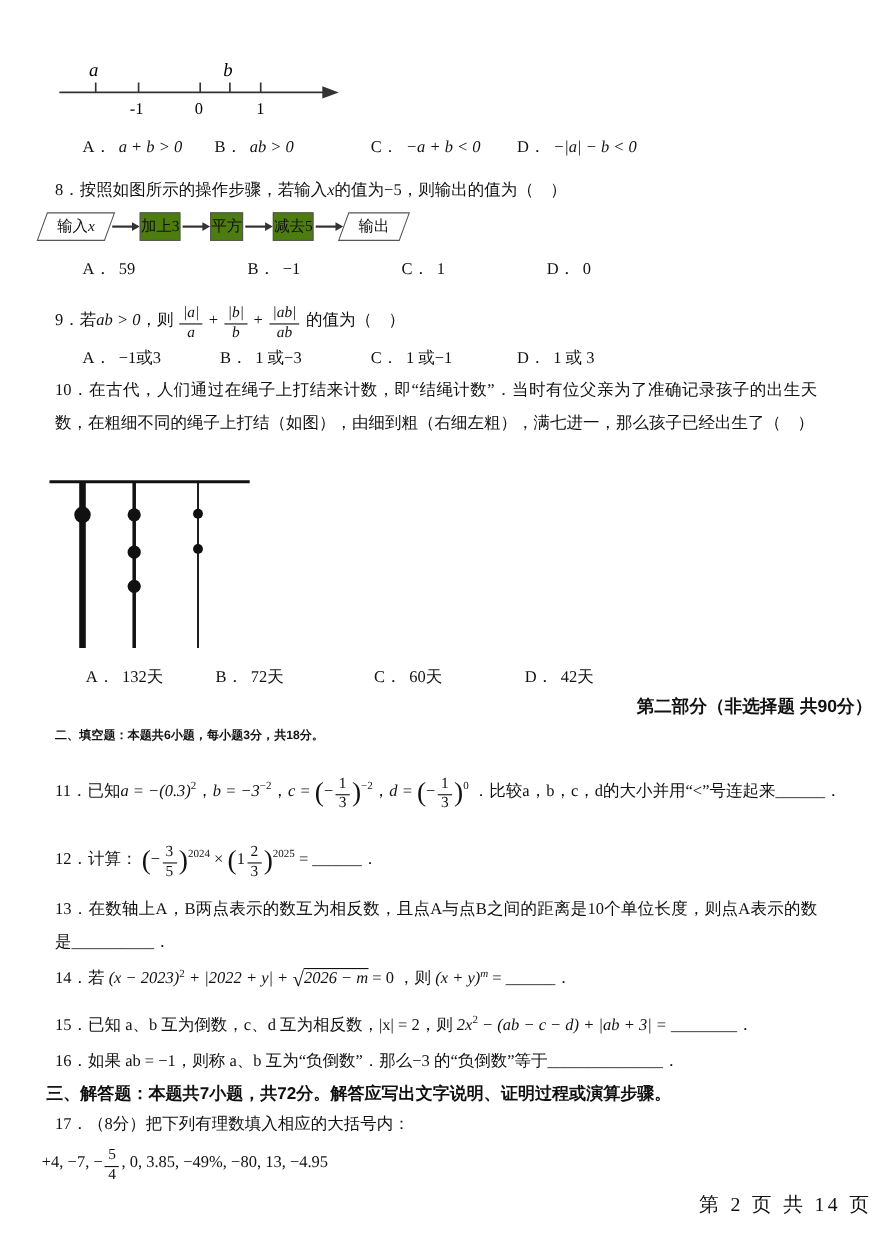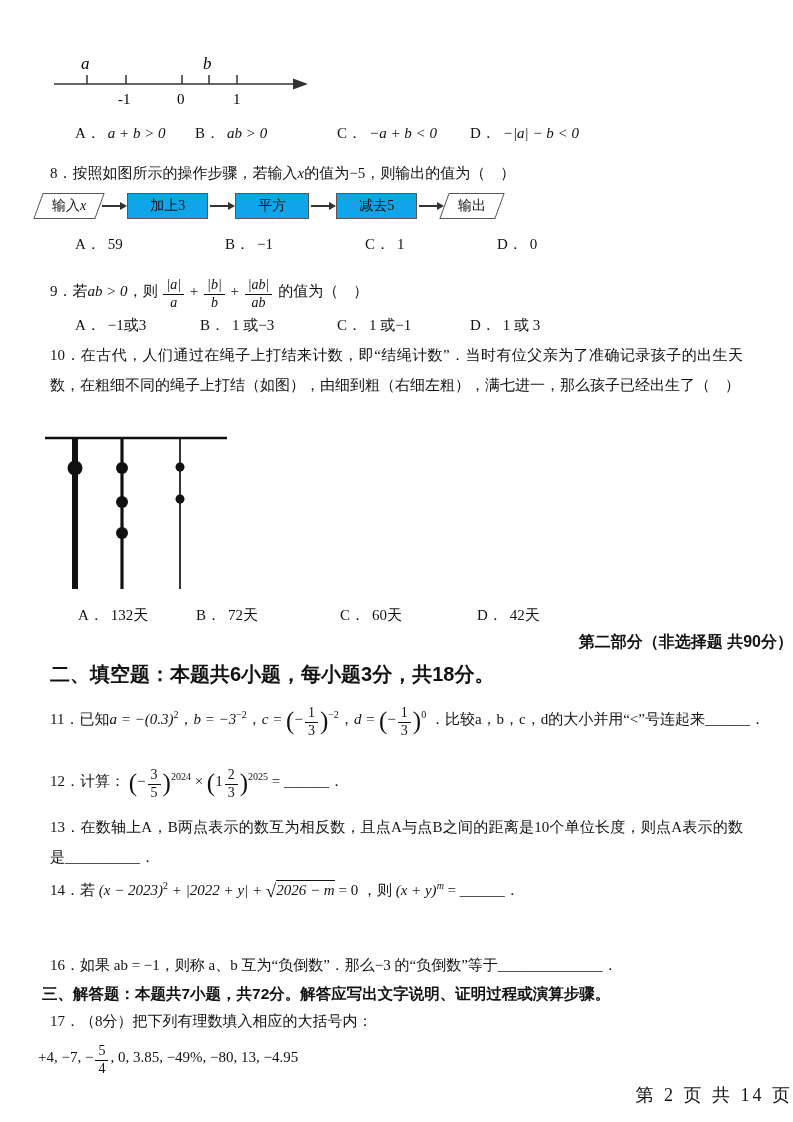--- a/index.html
+++ b/index.html
@@ -16,21 +16,21 @@
   .bp{font-size:25px;vertical-align:-5px;font-style:normal;line-height:0;}
   .rsign{font-size:19px;font-style:normal;vertical-align:-2px;}
   .rad{border-top:1.4px solid #111;padding-top:1px;}
   .opt-row{display:flex;height:22px;}
   .opt{display:inline-block;}
   .opt .key{margin-right:7px;}
   .hd{font-weight:bold;font-family:"Liberation Sans","DejaVu Sans",sans-serif;}
   .center{left:14px;right:0;text-align:right;}
   
   .flow{display:flex;align-items:center;}
-  .fbox{border:1.4px solid #555;padding:3px 22px;font-size:14px;background:#0ea5e9;}
+  .fbox{border:1.4px solid #555;padding:3px 0;font-size:14px;background:#4d7c0f;}
   .pg{border:1.4px solid #555;transform:skewX(-20deg);padding:3px 13px;background:#fff;}
   .pg-in{display:inline-block;transform:skewX(20deg);font-size:14px;}
   .farrow{width:23px;height:1.6px;background:#333;position:relative;margin:0 2px;}
   .farrow::after{content:"";position:absolute;right:-2px;top:-3.6px;
      border-left:7px solid #333;border-top:4px solid transparent;border-bottom:4px solid transparent;}
   .nl-lab{font-size:15px;font-family:"Liberation Serif",serif;}
   .nl-var{font-size:17px;font-style:italic;}
   .footer{font-size:18px;letter-spacing:3px;}
 </style>
 </head>
@@ -117,21 +117,21 @@
 
   <div class="abs opt-row" style="left:50px;top:606px;padding-left:28px">
     <span class="opt" style="width:118px"><span class="key">A．</span><span>132天</span></span>
     <span class="opt" style="width:144px"><span class="key">B．</span><span>72天</span></span>
     <span class="opt" style="width:137px"><span class="key">C．</span><span>60天</span></span>
     <span class="opt"><span class="key">D．</span><span>42天</span></span>
   </div>
 
   <div class="abs center hd" style="top:632px;font-size:16px">第二部分（非选择题 共90分）</div>
 
-  <div class="abs hd" style="left:50px;top:661px;font-size:20px">二、填空题：本题共6小题，每小题3分，共18分。</div>
+  <div class="abs hd" style="left:50px;top:661px;font-size:11px">二、填空题：本题共6小题，每小题3分，共18分。</div>
 
   <div class="abs nowrap" style="left:50px;top:706px">
     <span>11．已知</span><span class="math">a = −(0.3)</span><sup>2</sup><span>，</span><span class="math">b = −3</span><sup>−2</sup><span>，</span><span class="math">c =</span>
     <span class="bp">(</span><span>−</span><span class="frac"><span class="num">1</span><span class="den">3</span></span><span class="bp">)</span><sup>−2</sup><span>，</span><span class="math">d =</span>
     <span class="bp">(</span><span>−</span><span class="frac"><span class="num">1</span><span class="den">3</span></span><span class="bp">)</span><sup>0</sup>
     <span>．比较a，b，c，d的大小并用“&lt;”号连起来</span><span>______</span><span>．</span>
   </div>
 
   <div class="abs nowrap" style="left:50px;top:768px">
     <span>12．计算：</span>
@@ -146,20 +146,26 @@
   <div class="abs nowrap" style="left:50px;top:880px">
     <span>14．若</span>
     <span class="math">(x − 2023)</span><sup>2</sup>
     <span class="math">+ |2022 + y| +</span>
     <span class="root"><span class="rsign">√</span><span class="rad math">2026 − m</span></span>
     <span>= 0 ，则</span>
     <span class="math">(x + y)</span><sup class="math">m</sup>
     <span>=</span> <span>______</span><span>．</span>
   </div>
 
+  <div class="abs nowrap" style="left:50px;top:922px">
+    <span>15．已知 a、b 互为倒数，c、d 互为相反数，|x| = 2，则</span>
+    <span class="math">2x</span><sup>2</sup>
+    <span class="math">− (ab − c − d) + |ab + 3| =</span>
+    <span>________</span><span>．</span>
+  </div>
 
   <div class="abs txt" style="left:50px;top:950px">16．如果 ab = −1，则称 a、b 互为“负倒数”．那么−3 的“负倒数”等于______________．</div>
 
   <div class="abs hd" style="left:42px;top:984px;font-size:15.5px">三、解答题：本题共7小题，共72分。解答应写出文字说明、证明过程或演算步骤。</div>
 
   <div class="abs" style="left:50px;top:1012px">17．（8分）把下列有理数填入相应的大括号内：</div>
   <div class="abs nowrap" style="left:38px;top:1044px">
     <span>+4, −7, −</span><span class="frac"><span class="num">5</span><span class="den">4</span></span><span>, 0, 3.85, −49%, −80, 13, −4.95</span>
   </div>
 

